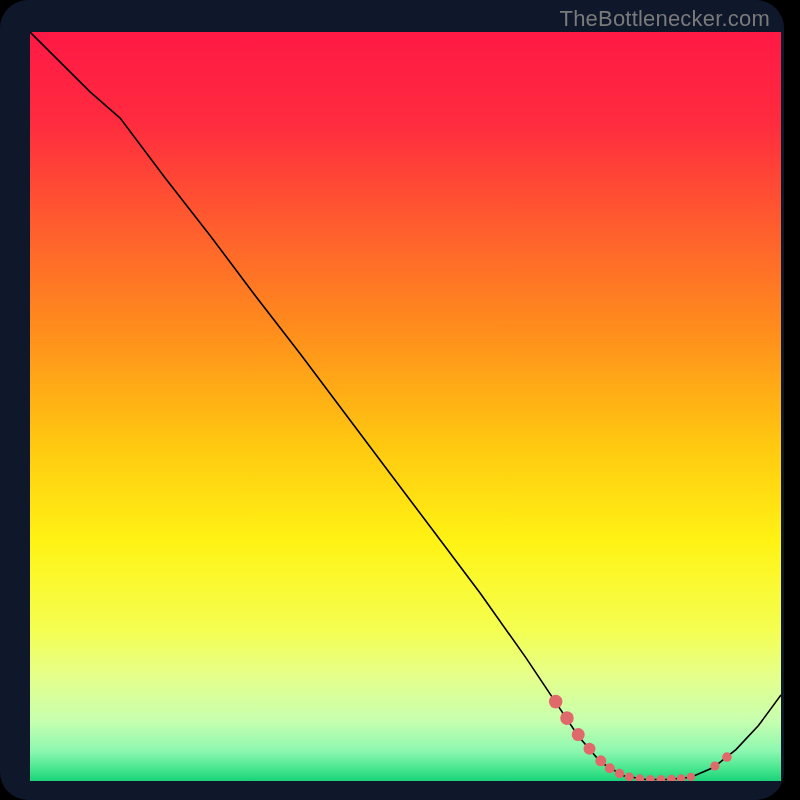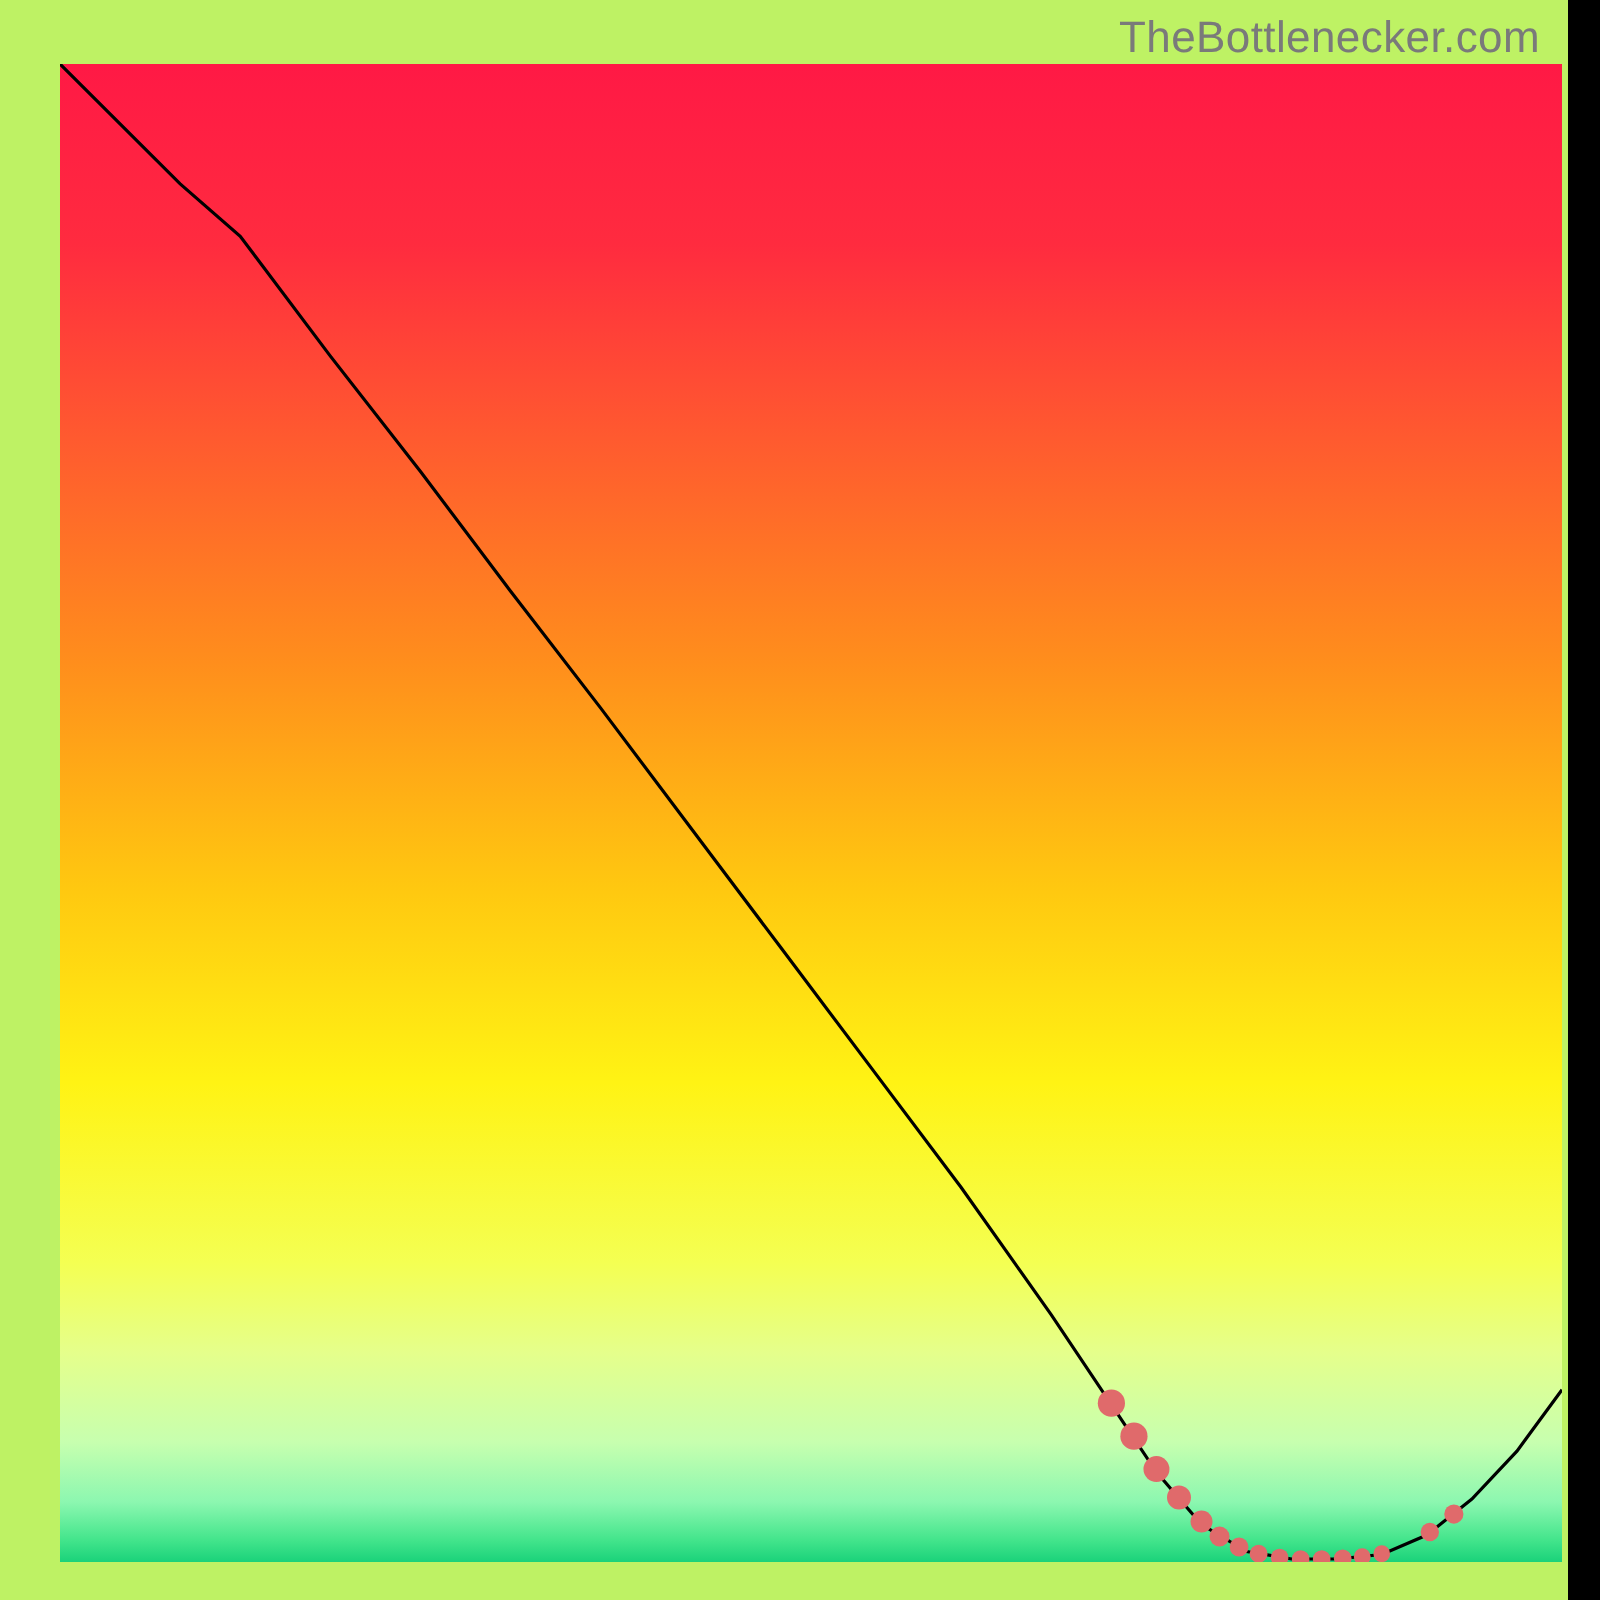--- a/index.html
+++ b/index.html
@@ -8,21 +8,22 @@
     width: 800px;
     height: 800px;
     overflow: hidden;
     background: #000;
     font-family: Arial, Helvetica, sans-serif;
   }
   .frame {
     width: 784px;
     height: 800px;
     position: relative;
-    background: #bef264;
+    background: #0f172a;
+    border-radius: 28px;
   }
   .watermark {
     position: absolute;
     top: 6px;
     right: 14px;
     color: #7a7a7a;
     font-size: 22px;
     font-weight: 400;
     letter-spacing: 0.2px;
     z-index: 50;

